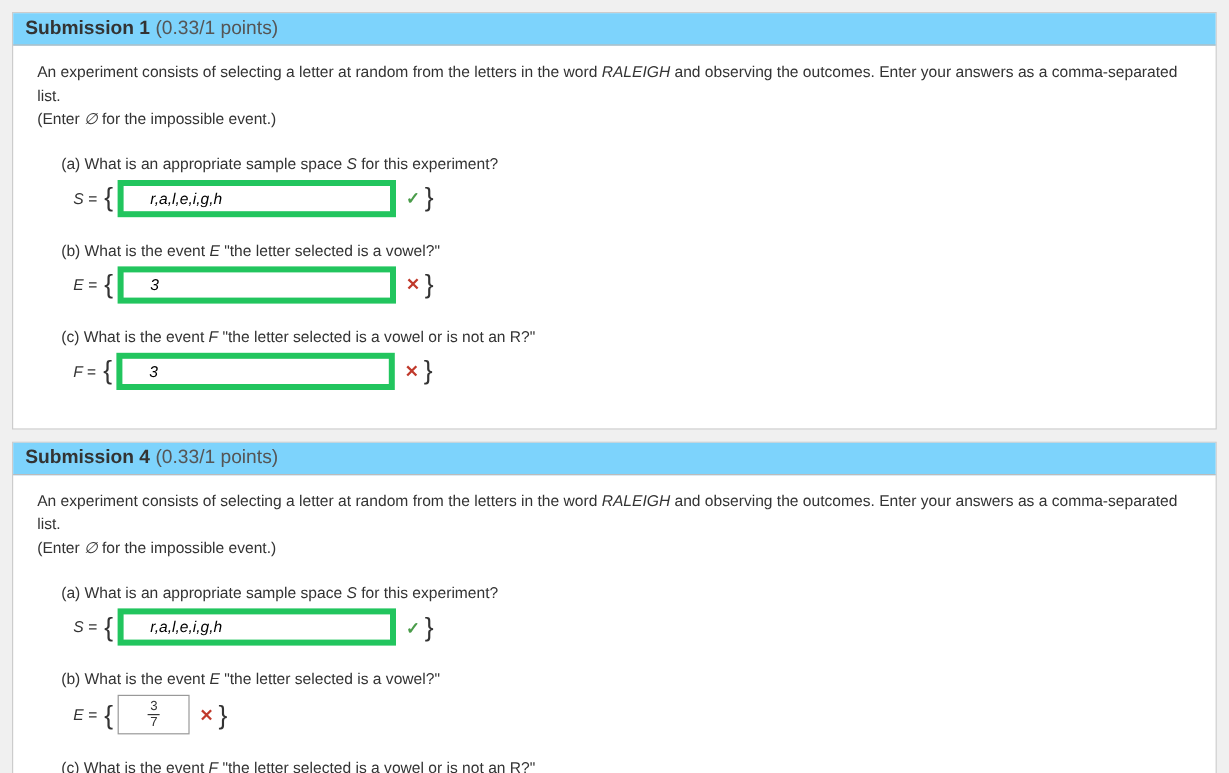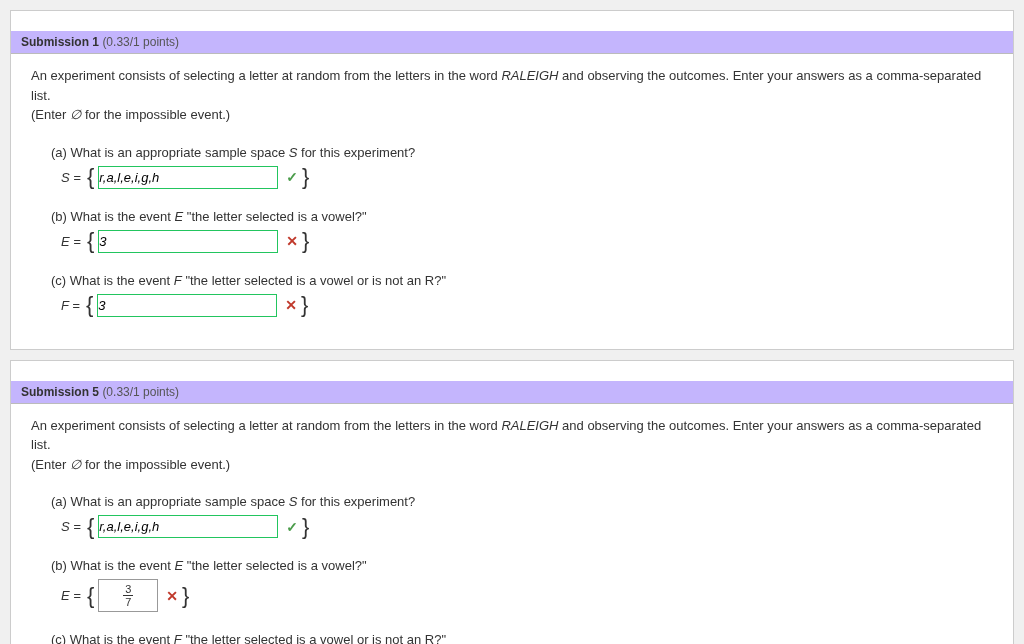--- a/index.html
+++ b/index.html
@@ -9,26 +9,25 @@
       background: #f0f0f0;
       color: #333;
     }
     .submission-block {
       background: #fff;
       border: 1px solid #ccc;
       margin: 10px;
       padding: 0;
     }
     .submission-header {
-      background: #c4b5fd;
+      background: #7dd3fc;
       border-bottom: 1px solid #bbb;
       padding: 4px 10px;
-      font-size: 12px;
+      font-size: 16px;
       font-weight: bold;
-      margin-top: 20px;
     }
     .submission-header .points {
       font-weight: normal;
       color: #555;
     }
     .submission-body {
       padding: 12px 20px 16px 20px;
     }
     .problem-text {
       margin-bottom: 12px;
@@ -59,22 +58,22 @@
       font-size: 22px;
       line-height: 1;
       font-weight: 300;
     }
     .brace-right {
       font-size: 22px;
       line-height: 1;
       font-weight: 300;
     }
     .answer-input {
-      border: 1px solid #22c55e;
-      padding: 3px 0;
+      border: 5px solid #22c55e;
+      padding: 3px 22px;
       font-size: 13px;
       font-style: italic;
       min-width: 110px;
       background: #fff;
     }
     .status-icon {
       font-size: 14px;
       font-weight: bold;
       margin-left: 4px;
     }
@@ -144,21 +143,21 @@
             <span class="eq-label"><em>F</em> =</span>
             <span class="brace-left">{</span>
             <input type="text" class="answer-input" value="3" style="">
             <span class="status-icon icon-cross">✕</span>
             <span class="brace-right">}</span>
           </div>
         </div>
       </div>
     </div>
     <div class="submission-block">
-      <div class="submission-header"><span>Submission 5</span> <span class="points">(0.33/1 points)</span></div>
+      <div class="submission-header"><span>Submission 4</span> <span class="points">(0.33/1 points)</span></div>
       <div class="submission-body">
         <div class="problem-text">An experiment consists of selecting a letter at random from the letters in the word <em>RALEIGH</em> and observing the outcomes. Enter your answers as a comma-separated list.<br>(Enter <span class="phi">∅</span> for the impossible event.)</div>
         <div class="part">
           <div class="part-label">(a) What is an appropriate sample space <em>S</em> for this experiment?</div>
           <div class="answer-row">
             <span class="eq-label"><em>S</em> =</span>
             <span class="brace-left">{</span>
             <input type="text" class="answer-input" value="r,a,l,e,i,g,h" style="">
             <span class="status-icon icon-check">✓</span>
             <span class="brace-right">}</span>

